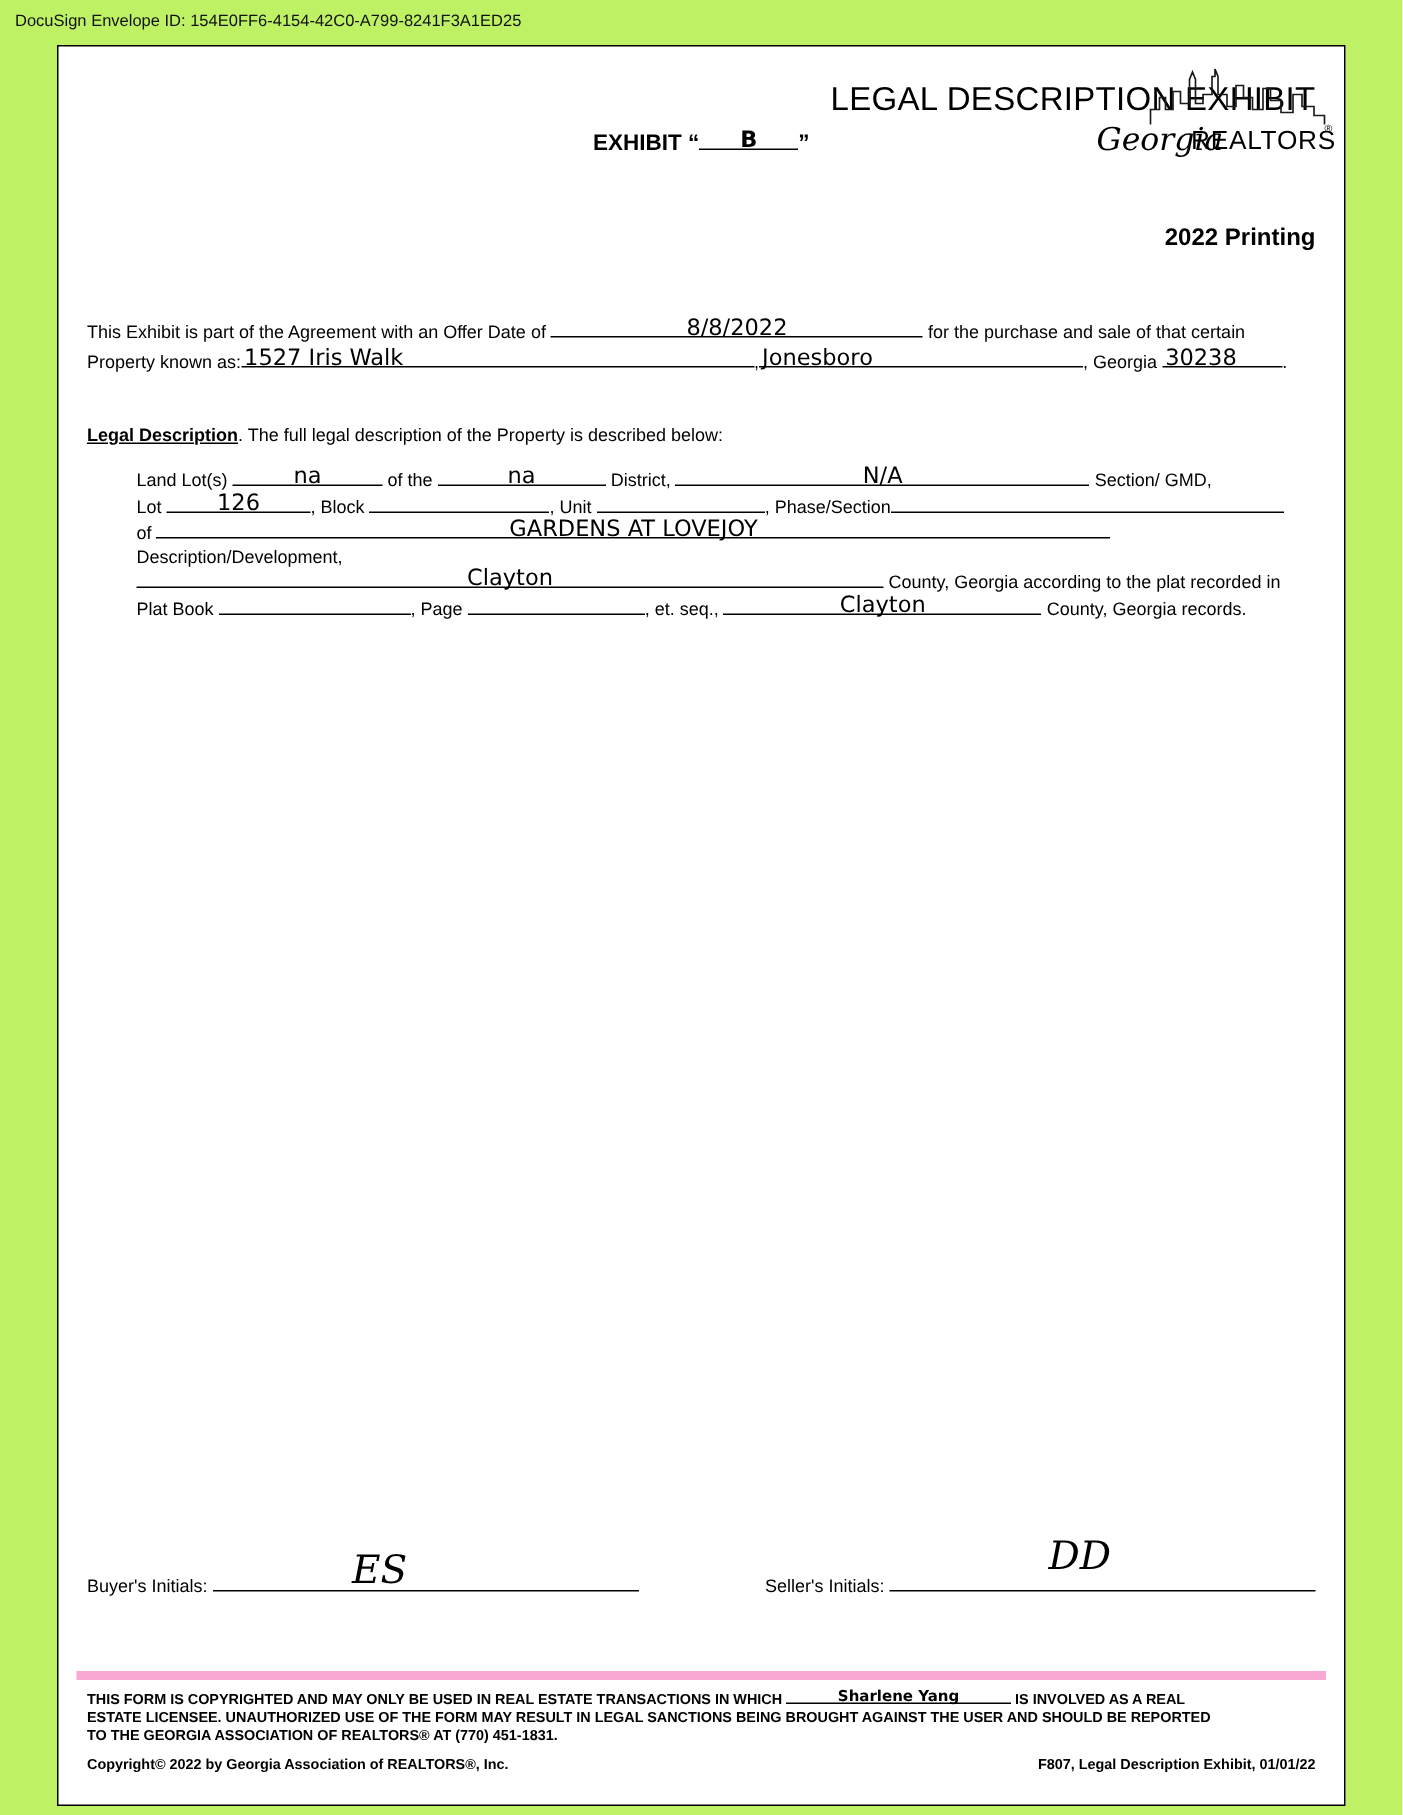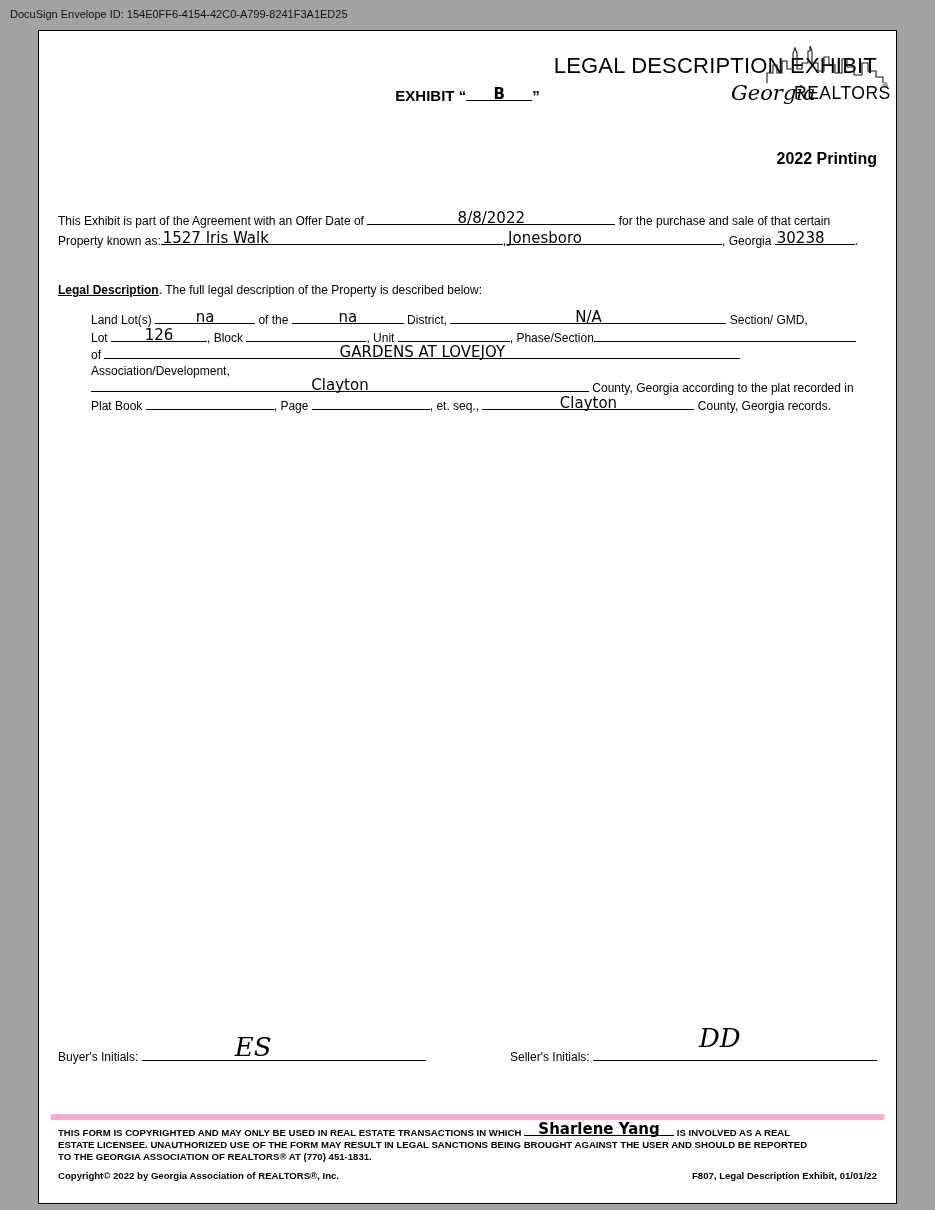--- a/index.html
+++ b/index.html
@@ -1,18 +1,18 @@
 <!DOCTYPE html>
 <html><head>
 <meta charset="utf-8">
 <style>
   * { margin:0; padding:0; box-sizing:border-box; }
   html,body { background:#ffffff; }
   body { font-family:"Liberation Sans", sans-serif; color:#000; }
-  .canvas { position:relative; width:935px; height:1210px; background:#a3a3a3; overflow:hidden; }
+  .canvas { position:relative; width:935px; height:1210px; background:#bef264; overflow:hidden; }
   .envelope-id { position:absolute; top:8px; left:10px; font-size:11px; color:#111; }
 
   .doc {
     position:absolute; left:38px; top:30px; width:859px; height:1174px;
     border:1px solid #000; background:#fff; padding:18px 19px 0 19px;
   }
 
   .logo { position:absolute; top:12px; right:5px; }
 
   .title { text-align:right; font-size:22px; font-weight:normal; margin-top:4px; letter-spacing:.2px; }
@@ -31,21 +31,21 @@
   .blank {
     display:inline-block; position:relative; height:13px;
     border-bottom:1px solid #000; vertical-align:baseline;
   }
   .fill {
     position:absolute; left:0; right:0; bottom:-2px; text-align:center;
     font-family:"DejaVu Sans", sans-serif; font-size:15px; line-height:1;
     white-space:nowrap;
   }
   .fill.left { text-align:left; padding-left:2px; }
-  .fill-sm { font-size:15px; }
+  .fill-sm { font-size:10px; }
 
   .initials-row {
     position:absolute; left:19px; right:19px; top:1016px;
     display:flex; justify-content:space-between; font-size:12px;
   }
   .init-blank { width:284px; height:14px; }
   .sig {
     position:absolute; bottom:0;
     font-family:"DejaVu Serif", serif; font-style:italic;
     font-size:26px; line-height:1;
@@ -95,21 +95,21 @@
       <div class="tline">
         <span>Land Lot(s)</span>
         <span class="blank" style="width:100px"><span class="fill">na</span></span>
         <span>of the</span>
         <span class="blank" style="width:112px"><span class="fill">na</span></span>
         <span>District,</span>
         <span class="blank" style="width:276px"><span class="fill">N/A</span></span>
         <span>Section/ GMD,</span>
       </div>
       <div class="tline"><span>Lot</span> <span class="blank" style="width:96px"><span class="fill">126</span></span><span>, Block</span> <span class="blank" style="width:120px"></span><span>, Unit</span> <span class="blank" style="width:112px"></span><span>, Phase/Section</span><span class="blank" style="width:262px"></span></div>
-      <div class="tline"><span>of</span> <span class="blank" style="width:636px"><span class="fill">GARDENS AT LOVEJOY</span></span> <span>Association/Development,</span></div>
+      <div class="tline"><span>of</span> <span class="blank" style="width:636px"><span class="fill">GARDENS AT LOVEJOY</span></span> <span>Description/Development,</span></div>
       <div class="tline"><span class="blank" style="width:498px"><span class="fill">Clayton</span></span> <span>County, Georgia according to the plat recorded in</span></div>
       <div class="tline"><span>Plat Book</span> <span class="blank" style="width:128px"></span><span>, Page</span> <span class="blank" style="width:118px"></span><span>, et. seq.,</span> <span class="blank" style="width:212px"><span class="fill">Clayton</span></span> <span>County, Georgia records.</span></div>
     </div>
 
     <div class="initials-row">
       <div>
         <span>Buyer's Initials:</span>
         <span class="blank init-blank"><span class="sig" style="left:93px">ES</span></span>
       </div>
       <div>

